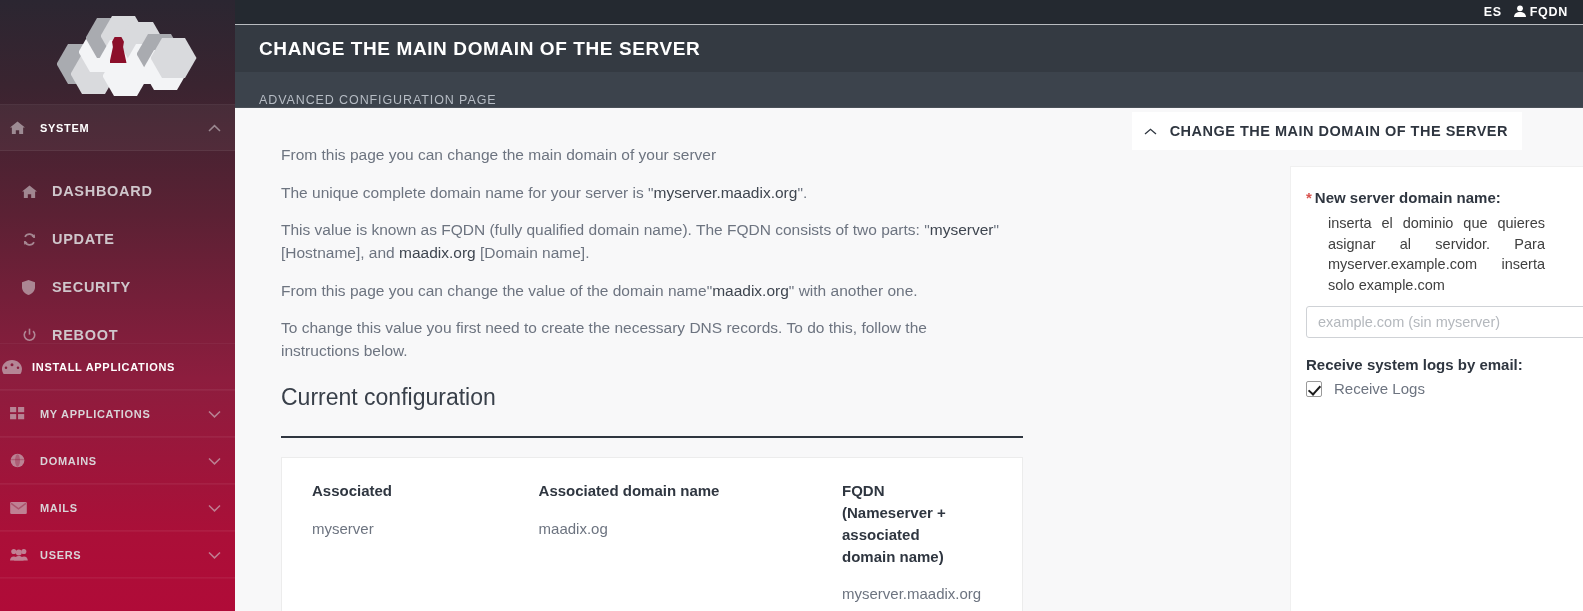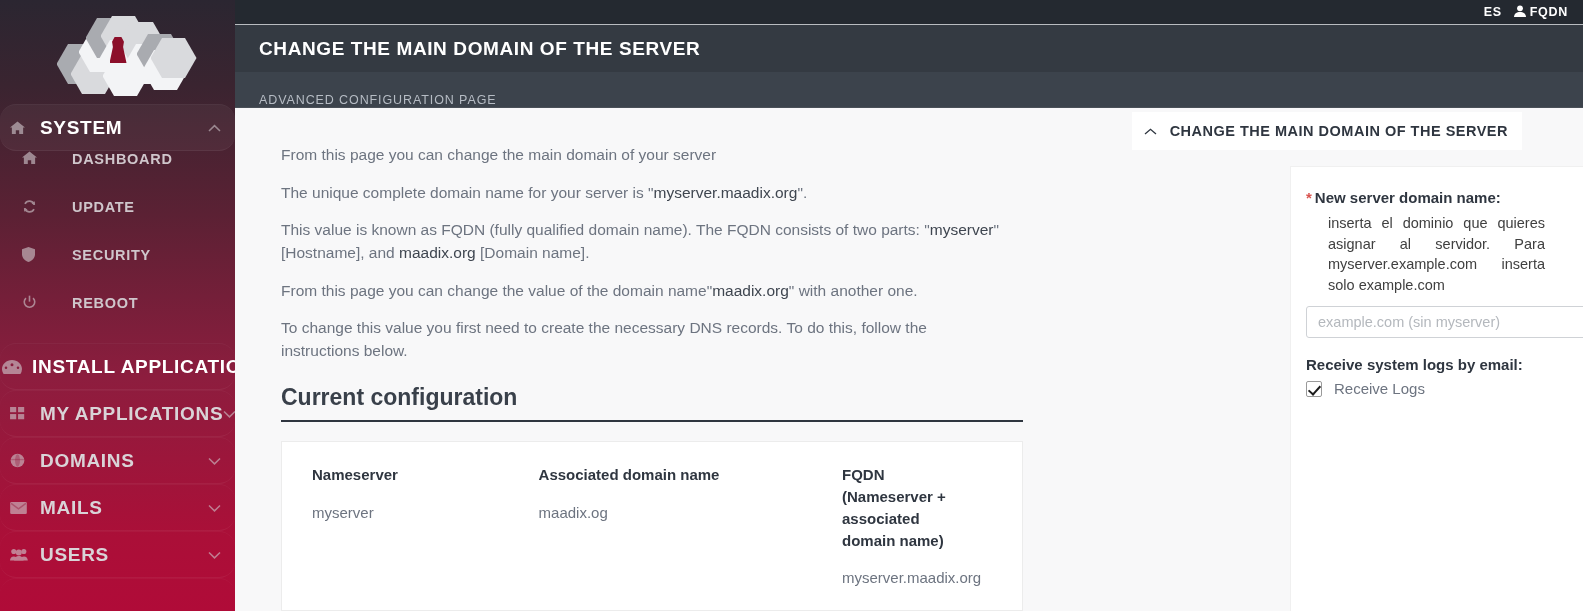--- a/index.html
+++ b/index.html
@@ -33,33 +33,33 @@
   .keyhole {
     position: absolute; left: 57px; top: 23px; width: 17px; height: 26px;
     background: #8c0f2a;
     clip-path: polygon(30% 0%, 70% 0%, 85% 18%, 80% 38%, 100% 100%, 0% 100%, 20% 38%, 15% 18%);
     z-index: 9;
   }
 
   .nav-group-head {
     height: 47px; display: flex; align-items: center;
     padding: 0 14px 0 10px;
-    color: #d9d3d7; font-size: 19px; font-weight: bold;
+    color: #d9d3d7; font-size: 11px; font-weight: bold;
     letter-spacing: .7px; text-transform: uppercase;
     border-bottom: 1px solid rgba(255,255,255,.055);
     border-top: 1px solid rgba(255,255,255,.04);
-    cursor: pointer; user-select: none; border-radius: 16px;
+    cursor: pointer; user-select: none;
   }
   .nav-group-head.active { background: rgba(255,255,255,.045); color: #ffffff; }
   .nav-sub {
-    height: 48px; display: flex; align-items: flex-start;
+    height: 48px; display: flex; align-items: flex-end;
     padding: 0 14px 0 22px;
     color: #cfc6cb; font-size: 14.5px; font-weight: bold;
     letter-spacing: .7px; text-transform: uppercase;
-    cursor: pointer; user-select: none; gap: 20px;
+    cursor: pointer; user-select: none;
   }
   .nav-ic {
     width: 22px; flex: 0 0 22px; display: inline-flex; align-items: center;
     justify-content: flex-start; opacity: .62; margin-right: 8px;
   }
   .nav-ic svg { display: block; }
   .nav-label { flex: 1 1 auto; white-space: nowrap; }
   .chev { opacity: .6; font-size: 12px; line-height: 1; }
 
   
@@ -99,22 +99,22 @@
   #left-col {
     position: absolute; left: 0; top: 0; width: 810px; height: 503px;
     padding: 36px 22px 0 46px; overflow: hidden;
   }
   #left-col p {
     margin: 0 0 15px 0; color: #6d7480; font-size: 15.5px; line-height: 1.46;
   }
   #left-col p b { color: #3f4650; font-weight: normal; }
   .mono-em { color: #39404a; }
   h2.section-title {
-    margin: 22px 0 0 0; padding-bottom: 9px;
-    font-size: 23px; color: #39404a; font-weight: bold;
+    margin: 22px 0 0 0; padding-bottom: 25px;
+    font-size: 23px; color: #39404a; font-weight: normal;
     border-bottom: 2px solid #2f3640;
   }
   .conf-card {
     margin-top: 19px; background: #ffffff; border: 1px solid #ececec;
     padding: 22px 30px 20px 30px; display: flex;
   }
   .conf-col { padding-right: 18px; }
   .conf-col.c1 { width: 235px; }
   .conf-col.c2 { width: 315px; }
   .conf-col.c3 { width: 150px; }
@@ -360,21 +360,21 @@
         <p>From this page you can change the main domain of your server</p>
         <p><span>The unique complete domain name for your server is "</span><b class="mono-em">myserver.maadix.org</b><span>".</span></p>
         <p><span>This value is known as FQDN (fully qualified domain name). The FQDN consists of two parts: "</span><b class="mono-em">myserver</b><span>" [Hostname], and </span><b class="mono-em">maadix.org</b><span> [Domain name].</span></p>
         <p><span>From this page you can change the value of the domain name"</span><b class="mono-em">maadix.org</b><span>" with another one.</span></p>
         <p style="max-width:690px;">To change this value you first need to create the necessary DNS records. To do this, follow the instructions below.</p>
 
         <h2 class="section-title">Current configuration</h2>
 
         <div class="conf-card">
           <div class="conf-col c1">
-            <div class="conf-head">Nameserver</div>
+            <div class="conf-head">Associated</div>
             <div class="conf-val">myserver</div>
           </div>
           <div class="conf-col c2">
             <div class="conf-head">Associated domain name</div>
             <div class="conf-val">maadix.og</div>
           </div>
           <div class="conf-col c3">
             <div class="conf-head">FQDN (Nameserver + associated domain name)</div>
             <div class="conf-val">myserver.maadix.org</div>
           </div>

